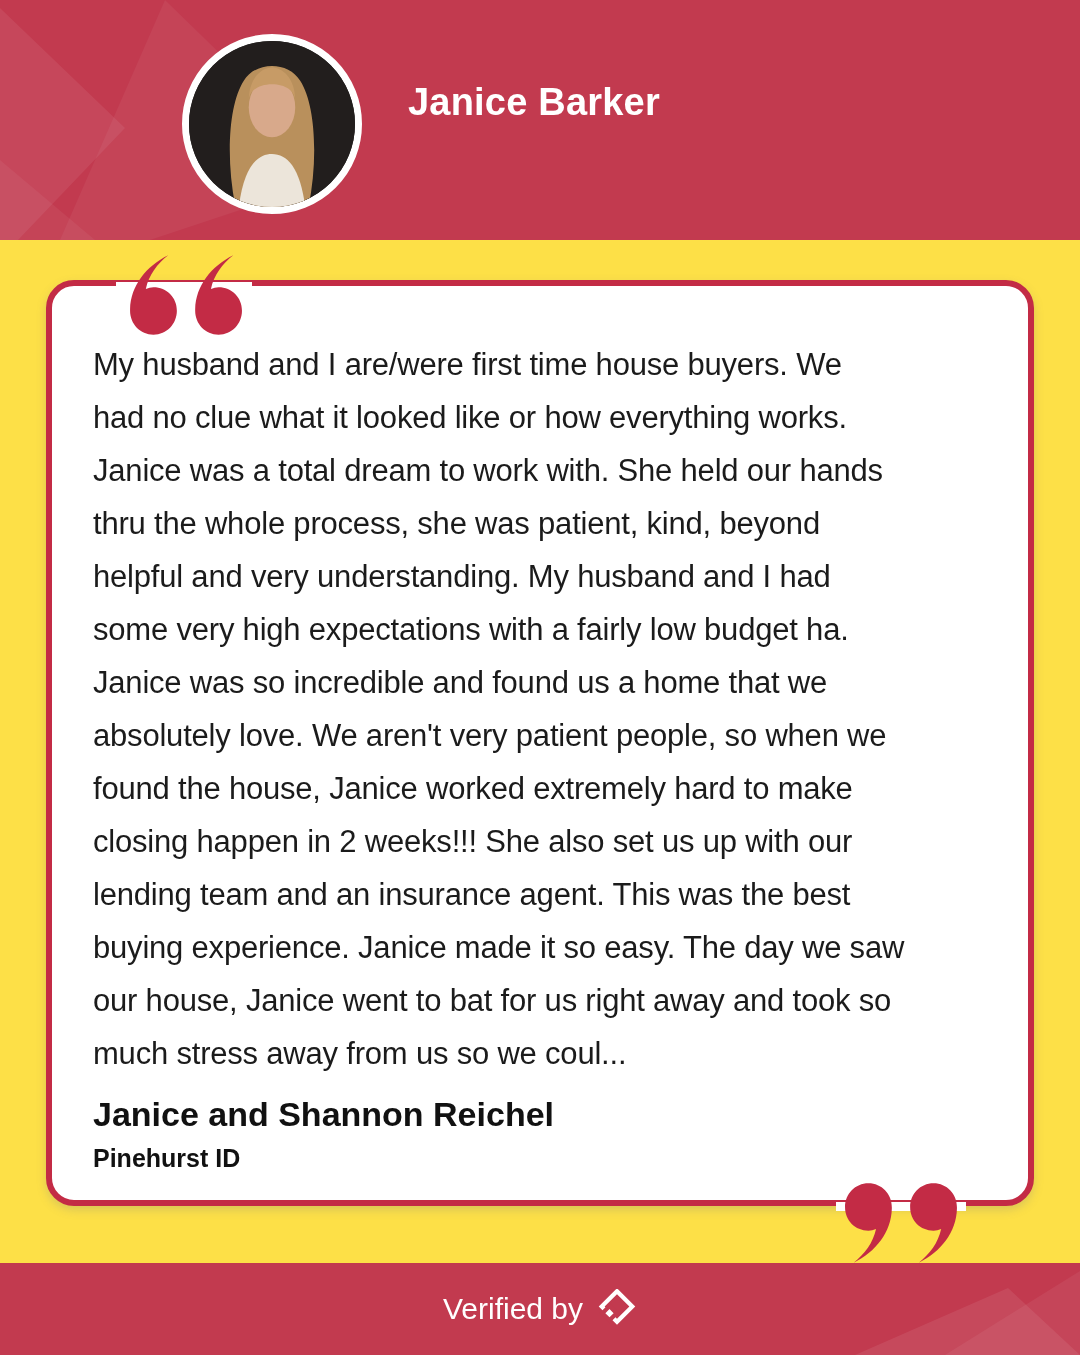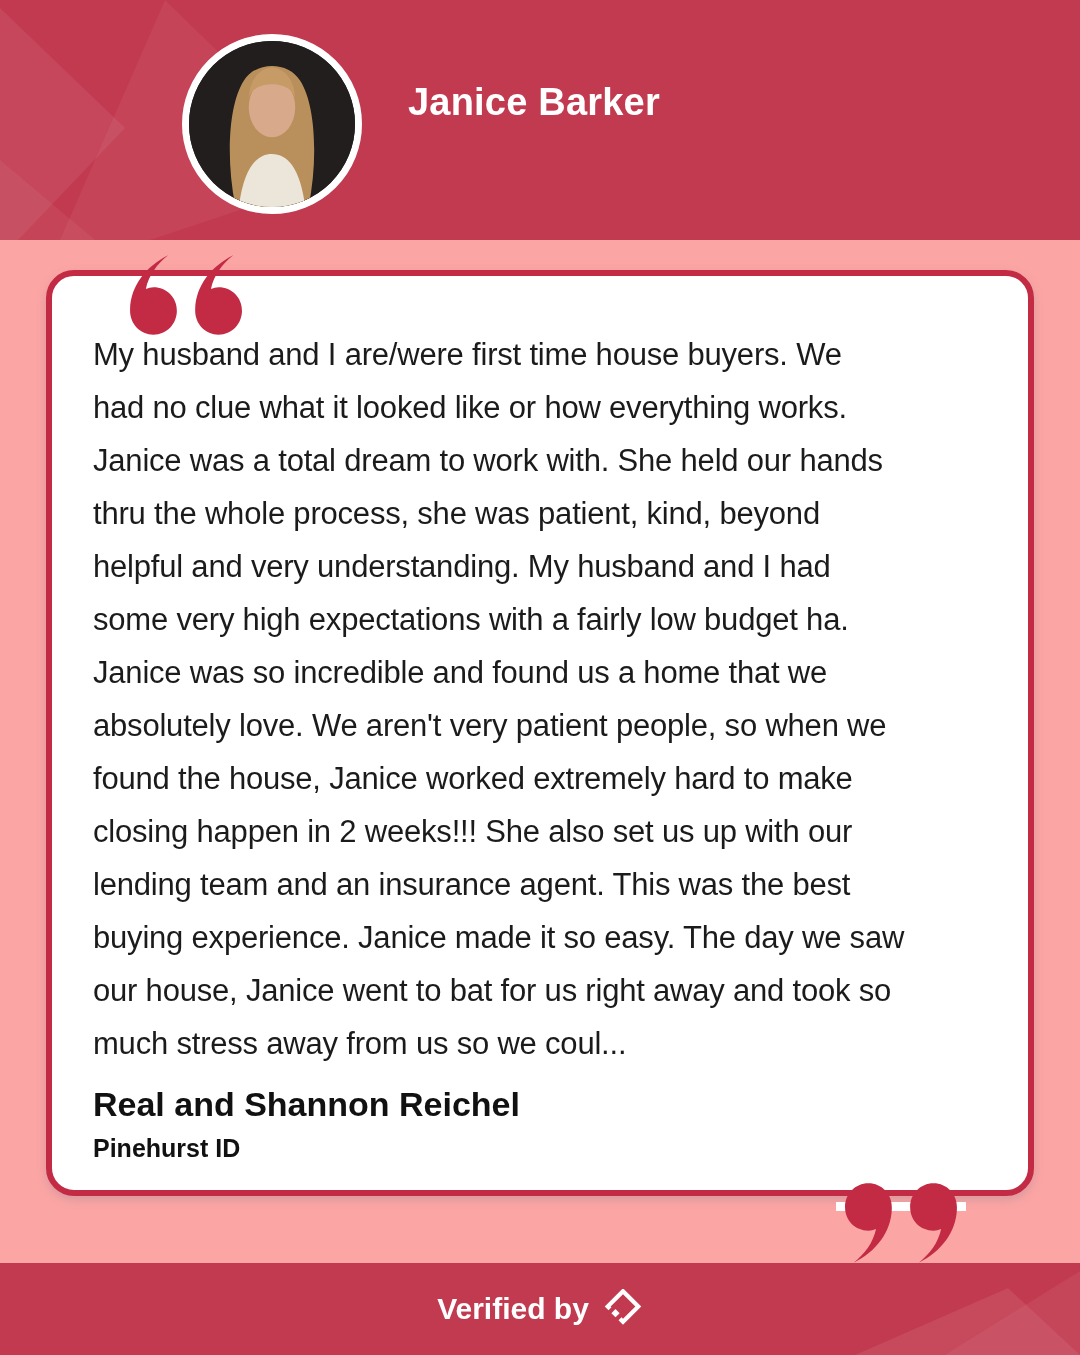--- a/index.html
+++ b/index.html
@@ -1,18 +1,18 @@
 <!DOCTYPE html>
 <html><head>
 <meta charset="utf-8">
 <style>
   html,body{margin:0;padding:0;background:#e9eaec;}
   .page{
     position:relative;width:1080px;height:1355px;overflow:hidden;
-    background:#fca5a5;
+    background:#fde047;
     font-family:"Liberation Sans","DejaVu Sans",sans-serif;
   }
   
   .top-banner{
     position:absolute;left:0;top:0;width:1080px;height:240px;
     background:#c23a4f;overflow:hidden;
   }
   .chev{position:absolute;left:0;top:0;width:100%;height:100%;}
   .chev1{background:rgba(255,255,255,0.07);
     clip-path:polygon(0px 8px,125px 128px,18px 240px,0px 240px);}
@@ -24,21 +24,21 @@
     position:absolute;left:182px;top:34px;width:180px;height:180px;
     border-radius:50%;background:#221f1e;border:7px solid #ffffff;
     box-sizing:border-box;overflow:hidden;
   }
   .avatar svg{display:block;width:100%;height:100%;}
   .agent-id{position:absolute;left:408px;top:80px;color:#ffffff;}
   .agent-name{font-size:38px;font-weight:700;letter-spacing:0.2px;line-height:44px;}
   .agent-company{font-size:31px;font-weight:400;letter-spacing:0.2px;line-height:40px;margin-top:2px;}
   
   .card{
-    position:absolute;left:46px;top:270px;width:988px;height:926px;
+    position:absolute;left:46px;top:280px;width:988px;height:926px;
     box-sizing:border-box;background:#ffffff;
     border:6px solid #c32b45;border-radius:28px;
     padding:52px 30px 0 41px;
     box-shadow:0 4px 10px rgba(110,120,135,0.25);
   }
   .quote-text{
     margin:0;white-space:pre-line;
     font-size:31px;line-height:53px;letter-spacing:-0.2px;color:#1b1b1b;
   }
   .author{margin-top:14px;font-size:34px;font-weight:700;color:#111111;line-height:40px;}
@@ -61,21 +61,21 @@
   }
   .tri{position:absolute;left:0;top:0;width:100%;height:100%;}
   .tri1{background:rgba(255,255,255,0.08);
     clip-path:polygon(855px 92px,1008px 25px,1080px 92px);}
   .tri2{background:rgba(255,255,255,0.06);
     clip-path:polygon(945px 92px,1080px 8px,1080px 92px);}
   .verified-row{
     position:absolute;left:0;top:0;width:100%;height:100%;
     display:flex;align-items:center;justify-content:center;gap:14px;color:#ffffff;
   }
-  .verified-prefix{font-size:30px;font-weight:700;}
+  .verified-prefix{font-size:30px;font-weight:400;}
   .brand-diamond svg{display:block;width:40px;height:40px;}
   .brand-name{font-size:32px;letter-spacing:0.2px;}
   .brand-bold{font-weight:700;}
   .brand-light{font-weight:400;opacity:0.95;}
 </style>
 </head>
 <body>
 
 <div class="page">
 
@@ -105,21 +105,21 @@
 helpful and very understanding. My husband and I had
 some very high expectations with a fairly low budget ha.
 Janice was so incredible and found us a home that we
 absolutely love. We aren't very patient people, so when we
 found the house, Janice worked extremely hard to make
 closing happen in 2 weeks!!! She also set us up with our
 lending team and an insurance agent. This was the best
 buying experience. Janice made it so easy. The day we saw
 our house, Janice went to bat for us right away and took so
 much stress away from us so we coul...</p>
-    <div class="author">Real and Shannon Reichel</div>
+    <div class="author">Janice and Shannon Reichel</div>
     <div class="location">Pinehurst ID</div>
   </section>
 
   <div class="mask-top"></div>
   <div class="mask-bottom"></div>
 
   <div class="quote-mark quote-open">
     <svg viewBox="0 0 116 78" aria-hidden="true">
       <g fill="#c32b45">
         <path d="M41.5,0 C20,10.5 4.5,30 4,53 C4,53.5 4,54 4,54.5 C4,67.5 14,78 27,78 C40,78 50,67.5 50,54.5 C50,41.5 40,31.5 27,31.5 C24.5,31.5 22,32 19.5,33 C22.5,19.5 30.5,8.5 41.5,0 Z"></path>

